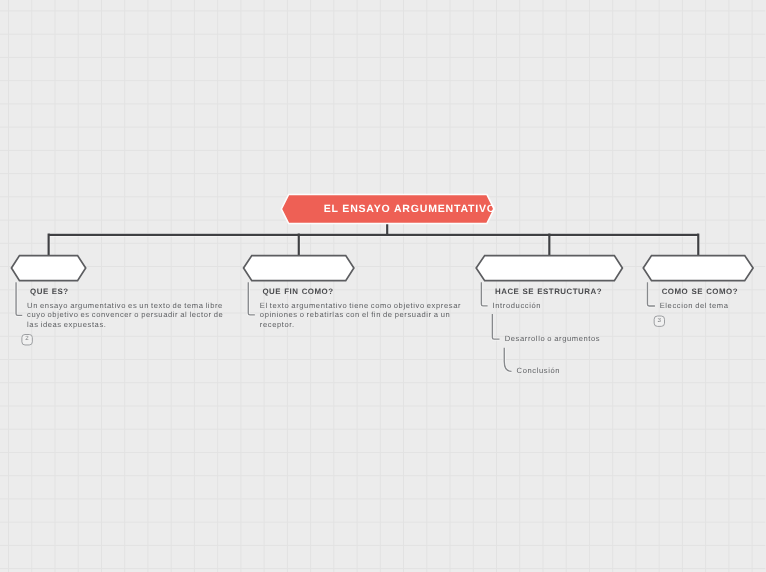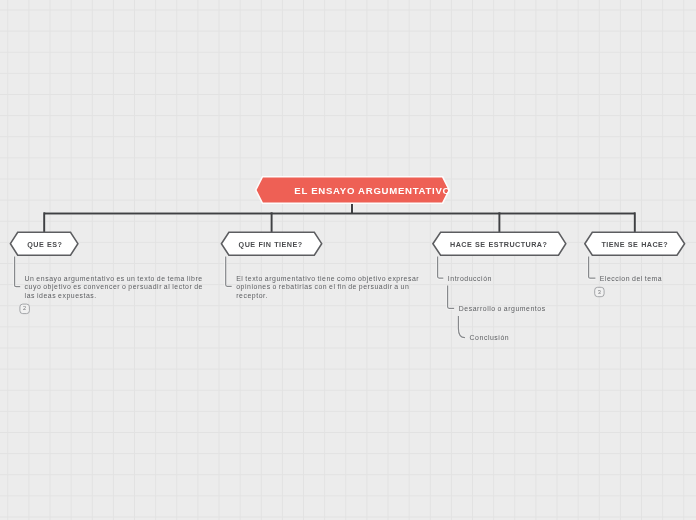--- a/index.html
+++ b/index.html
@@ -23,21 +23,21 @@
   .conn-halo path{fill:none;stroke:#fbfbfb;stroke-width:2.8;stroke-linecap:butt;}
   .twig{fill:none;stroke:#87898c;stroke-width:1.25;}
   .twig-halo path{fill:none;stroke:#f7f7f7;stroke-width:2.6;}
   .badge-box{fill:#f1f1f1;stroke:#9b9da0;stroke-width:0.9;}
 
   .tx{position:absolute;white-space:nowrap;line-height:1;
       -webkit-font-smoothing:antialiased;-moz-osx-font-smoothing:grayscale;
       transform:translateZ(0);}
 
   .lbl-root{font-weight:bold;font-size:9.6px;letter-spacing:0.713px;color:#ffffff;padding-left:20px;}
-  .lbl-node{font-weight:bold;font-size:7.2px;letter-spacing:0.45px;word-spacing:0.45px;color:#4a4b4e;}
+  .lbl-node{font-weight:bold;font-size:7.2px;letter-spacing:0.45px;word-spacing:0.45px;color:#4a4b4e;margin-top:20px;}
   .para{font-size:6.9px;letter-spacing:0.55px;word-spacing:-0.6px;color:#5c5e61;}
   .item{font-size:6.9px;letter-spacing:0.55px;word-spacing:-0.6px;color:#5c5e61;}
   .badge-num{font-size:5.6px;letter-spacing:0;color:#75777a;width:9.4px;text-align:center;}
 </style>
 </head>
 <body>
 
 <div id="canvas">
   <div class="grid"></div>
 
@@ -81,23 +81,23 @@
     <path class="twig" d="M458.4,316.1 L458.4,328.4 Q458.4,337.6 465.0,337.6"></path>
     <path class="twig" d="M588.6,256.5 L588.6,276.7 Q588.6,278.2 590.1,278.2 L595.4,278.2"></path>
 
     <rect class="badge-box" x="19.9" y="304.1" width="9.5" height="9.5" rx="2.8" ry="2.8"></rect>
     <rect class="badge-box" x="594.7" y="287.3" width="9.4" height="9.4" rx="2.9" ry="2.9"></rect>
   </svg>
 
   <div class="tx lbl-root" style="left:274.3px;top:185.7px">EL ENSAYO ARGUMENTATIVO</div>
 
   <div class="tx lbl-node" style="left:27.3px;top:240.7px">QUE ES?</div>
-  <div class="tx lbl-node" style="left:238.6px;top:240.7px">QUE FIN TIENE?</div>
+  <div class="tx lbl-node" style="left:238.6px;top:240.7px">QUE FIN COMO?</div>
   <div class="tx lbl-node" style="left:450px;top:240.7px">HACE SE ESTRUCTURA?</div>
-  <div class="tx lbl-node" style="left:601.5px;top:240.7px">TIENE SE HACE?</div>
+  <div class="tx lbl-node" style="left:601.5px;top:240.7px">COMO SE COMO?</div>
 
   <div class="tx para" style="left:24.6px;top:275.9px">Un ensayo argumentativo es un texto de tema libre</div>
   <div class="tx para" style="left:24.6px;top:284.3px">cuyo objetivo es convencer o persuadir al lector de</div>
   <div class="tx para" style="left:24.6px;top:292.7px">las ideas expuestas.</div>
 
   <div class="tx para" style="left:236.2px;top:275.9px">El texto argumentativo tiene como objetivo expresar</div>
   <div class="tx para" style="left:236.2px;top:284.3px">opiniones o rebatirlas con el fin de persuadir a un</div>
   <div class="tx para" style="left:236.2px;top:292.7px">receptor.</div>
 
   <div class="tx item" style="left:447.8px;top:275.8px">Introducción</div>

